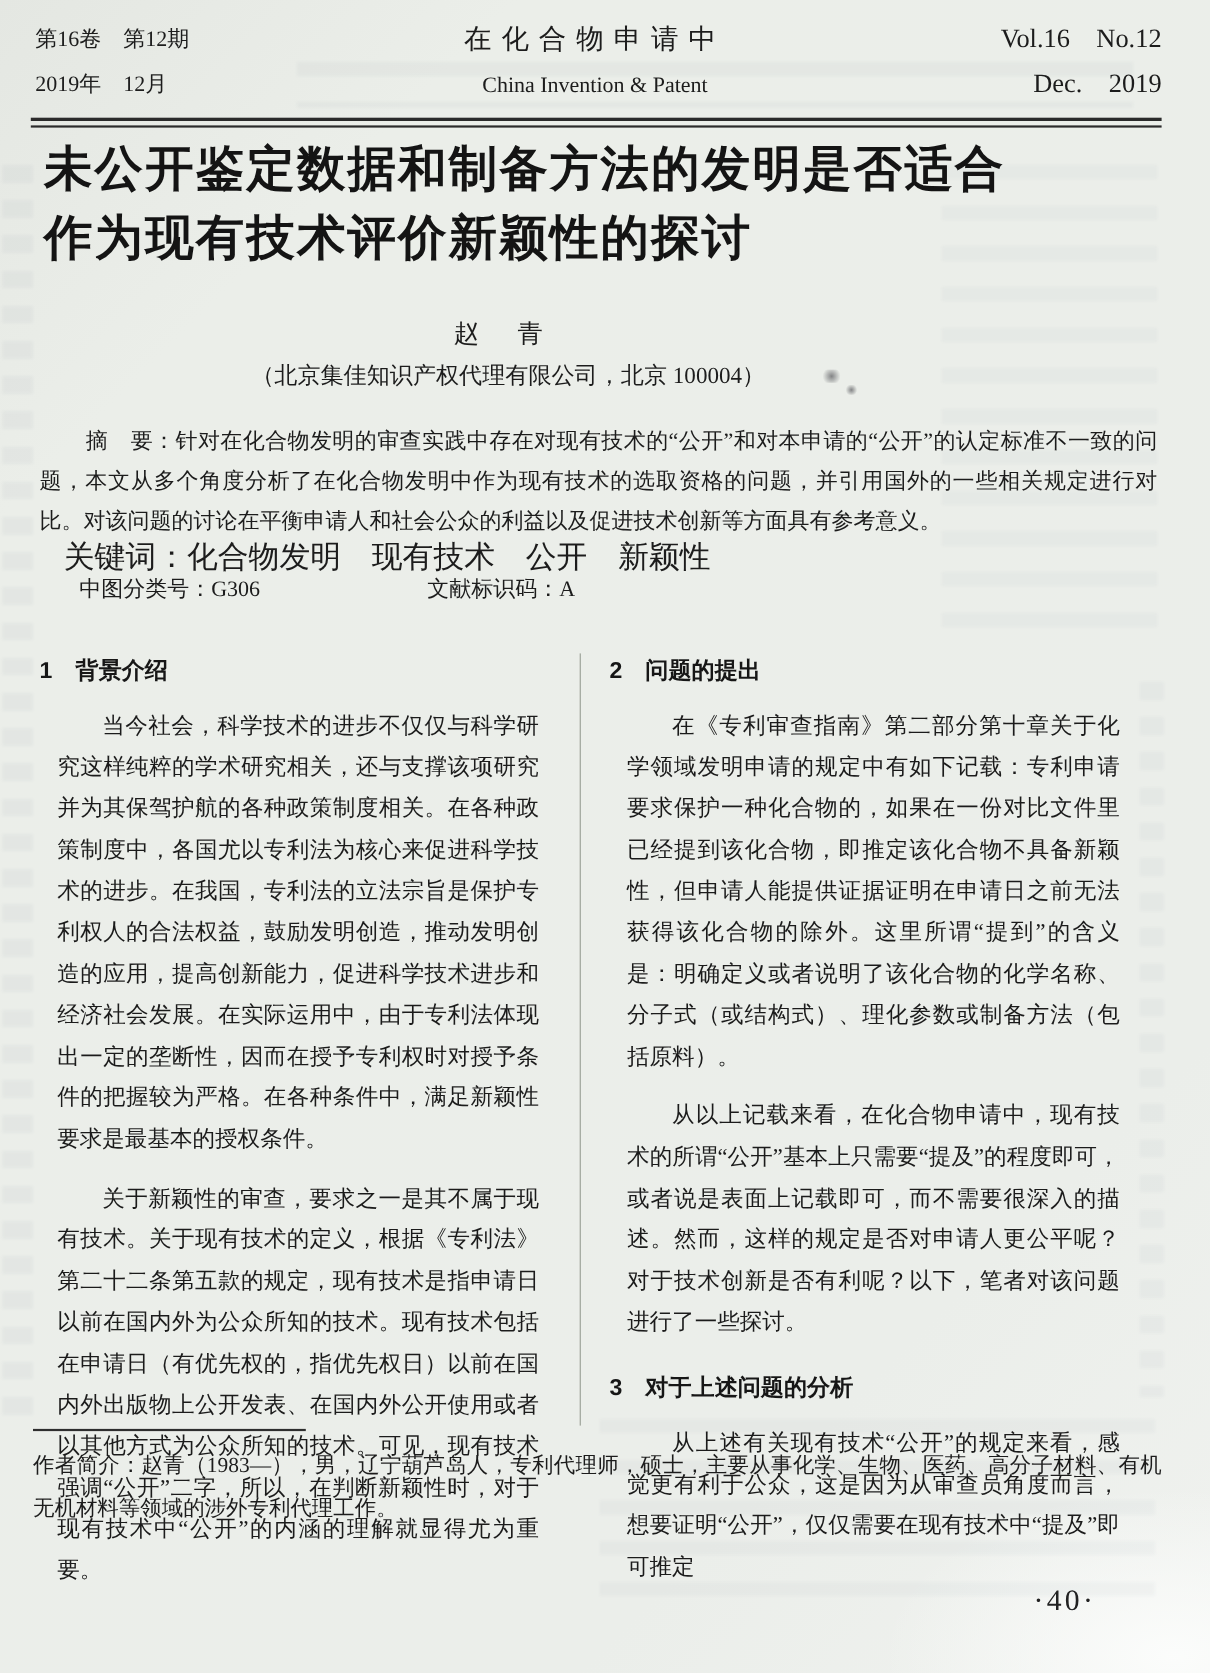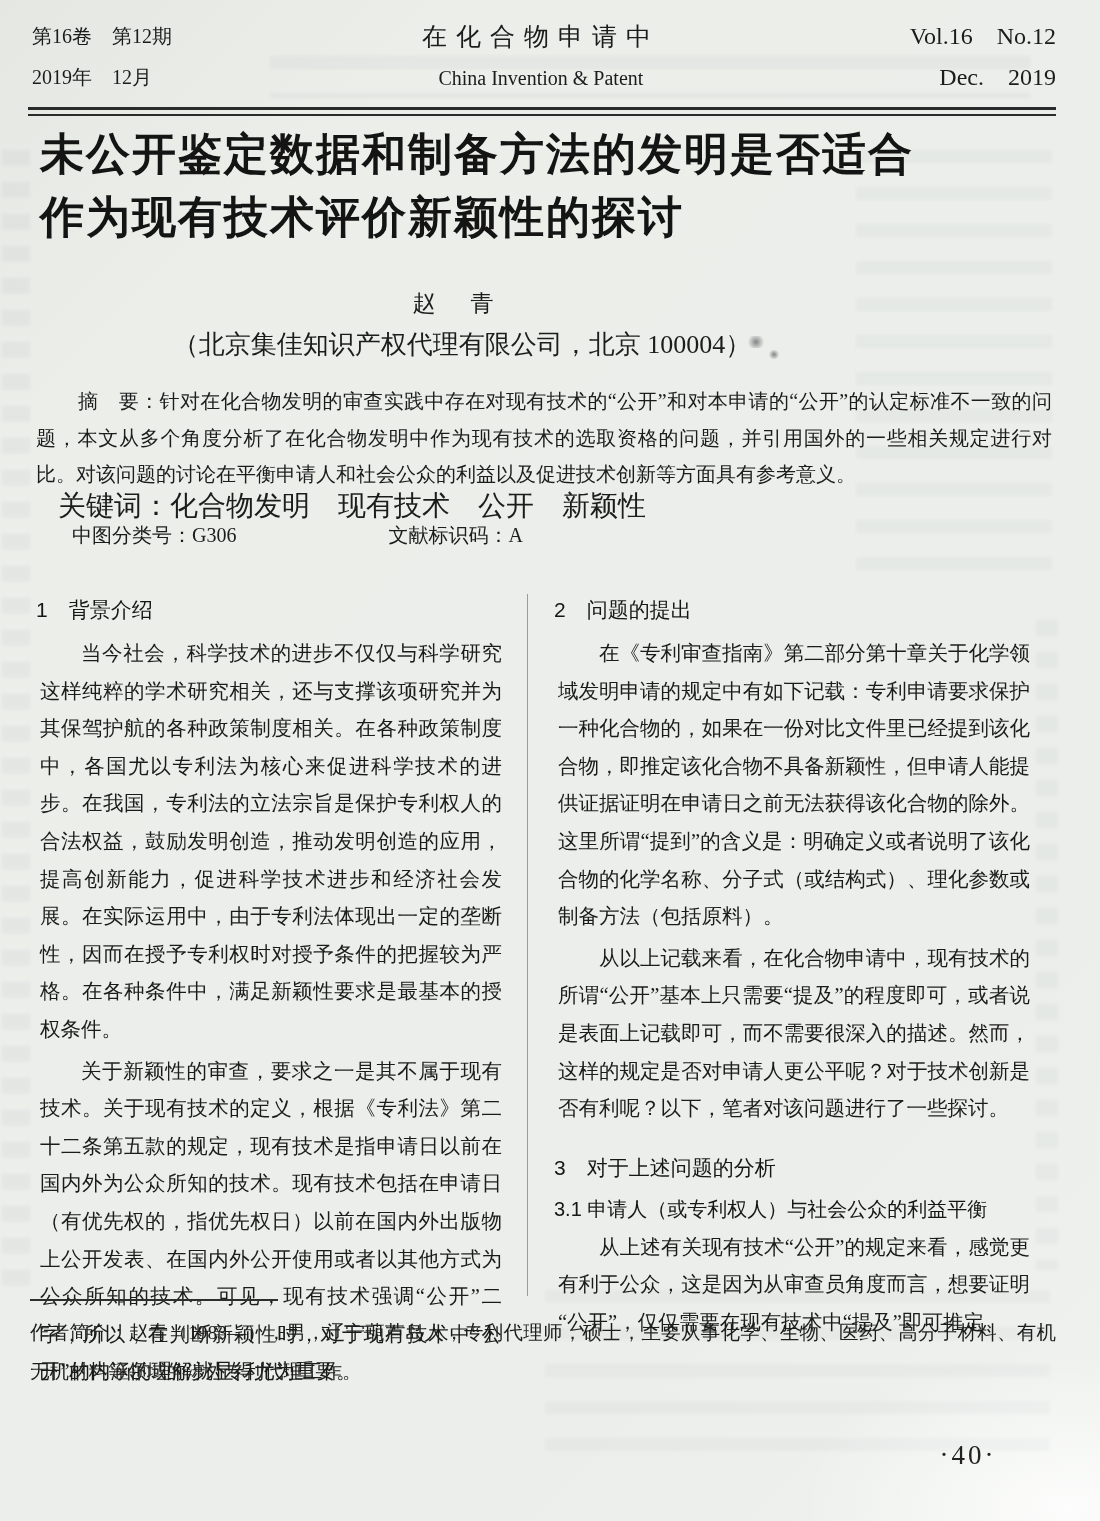--- a/index.html
+++ b/index.html
@@ -49,21 +49,21 @@
     position:absolute;top:126px;left:40px;width:1012px;
     text-align:left;font-weight:700;font-size:44px;line-height:63px;
     letter-spacing:2px;color:#141414;font-family:Liberation Mono, monospace;
   }
   .author{
     position:absolute;top:288px;left:0;width:912px;
     text-align:center;font-size:23px;letter-spacing:6px;
   }
   .affiliation{
     position:absolute;top:327px;left:0;width:924px;
-    text-align:center;font-size:26px;
+    text-align:center;font-size:21px;
   }
   
   .abstract{
     position:absolute;top:383px;left:36px;width:1016px;margin:0;
     font-size:20px;line-height:36.5px;text-align:justify;text-indent:42px;
   }
   .lbl{font-weight:400;font-family:"Liberation Sans",sans-serif;}
   .keywords-line{
     position:absolute;top:487px;left:36px;width:1016px;margin:0;
     font-size:28px;text-indent:22px;
@@ -75,27 +75,27 @@
   .doc-code{margin-left:152px;}
   
   .columns{
     position:absolute;top:594px;left:36px;width:1018px;height:702px;
     display:flex;
   }
   .col-left{width:470px;padding-right:21px;border-right:1px solid #979d93;}
   .col-right{width:480px;padding-left:26px;}
   .sec-h{
     margin:0 0 9px 0;
-    font-family:"Liberation Sans",sans-serif;font-weight:400;
+    font-family:"Liberation Sans",sans-serif;font-weight:700;
     font-size:21px;line-height:32px;color:#161616;
   }
   .sec-h.sub{font-size:20px;margin:4px 0 4px 0;}
   .sec-h.later{margin-top:24px;}
   p.body{
-    margin:4px;font-size:20.5px;line-height:37.6px;
+    margin:16px;font-size:20.5px;line-height:37.6px;
     text-align:justify;text-indent:41px;color:#1b1b1b;
   }
   
   .footnote-rule{
     position:absolute;top:1299px;left:30px;width:248px;
     border-top:2px solid #2e2e2e;
   }
   .footnote{
     position:absolute;top:1313px;left:30px;width:1026px;margin:0;
     font-size:19.5px;line-height:38.5px;text-align:justify;
@@ -152,21 +152,20 @@
     <div class="col-left">
       <h2 class="sec-h">1　背景介绍</h2>
       <p class="body">当今社会，科学技术的进步不仅仅与科学研究这样纯粹的学术研究相关，还与支撑该项研究并为其保驾护航的各种政策制度相关。在各种政策制度中，各国尤以专利法为核心来促进科学技术的进步。在我国，专利法的立法宗旨是保护专利权人的合法权益，鼓励发明创造，推动发明创造的应用，提高创新能力，促进科学技术进步和经济社会发展。在实际运用中，由于专利法体现出一定的垄断性，因而在授予专利权时对授予条件的把握较为严格。在各种条件中，满足新颖性要求是最基本的授权条件。</p>
       <p class="body">关于新颖性的审查，要求之一是其不属于现有技术。关于现有技术的定义，根据《专利法》第二十二条第五款的规定，现有技术是指申请日以前在国内外为公众所知的技术。现有技术包括在申请日（有优先权的，指优先权日）以前在国内外出版物上公开发表、在国内外公开使用或者以其他方式为公众所知的技术。可见，现有技术强调“公开”二字，所以，在判断新颖性时，对于现有技术中“公开”的内涵的理解就显得尤为重要。</p>
     </div>
     <div class="col-right">
       <h2 class="sec-h">2　问题的提出</h2>
       <p class="body">在《专利审查指南》第二部分第十章关于化学领域发明申请的规定中有如下记载：专利申请要求保护一种化合物的，如果在一份对比文件里已经提到该化合物，即推定该化合物不具备新颖性，但申请人能提供证据证明在申请日之前无法获得该化合物的除外。这里所谓“提到”的含义是：明确定义或者说明了该化合物的化学名称、分子式（或结构式）、理化参数或制备方法（包括原料）。</p>
       <p class="body">从以上记载来看，在化合物申请中，现有技术的所谓“公开”基本上只需要“提及”的程度即可，或者说是表面上记载即可，而不需要很深入的描述。然而，这样的规定是否对申请人更公平呢？对于技术创新是否有利呢？以下，笔者对该问题进行了一些探讨。</p>
       <h2 class="sec-h later">3　对于上述问题的分析</h2>
-      <h3 class="sec-h sub">3.1 申请人（或专利权人）与社会公众的利益平衡</h3>
       <p class="body">从上述有关现有技术“公开”的规定来看，感觉更有利于公众，这是因为从审查员角度而言，想要证明“公开”，仅仅需要在现有技术中“提及”即可推定</p>
     </div>
   </div>
 
   <div class="footnote-rule"></div>
   <p class="footnote"><span class="lbl">作者简介：</span><span>赵青（1983—），男，辽宁葫芦岛人，专利代理师，硕士，主要从事化学、生物、医药、高分子材料、有机无机材料等领域的涉外专利代理工作。</span></p>
 
   <div class="page-number">·40·</div>
 
 </div>

